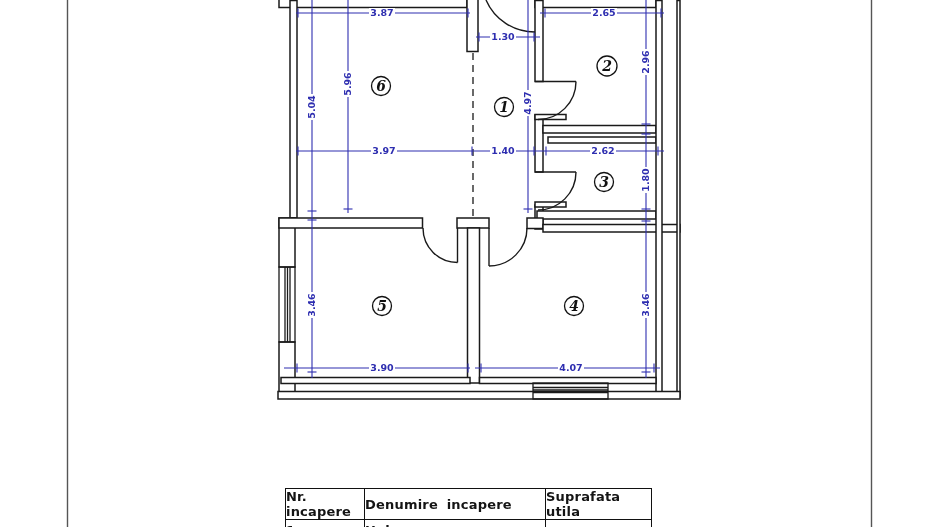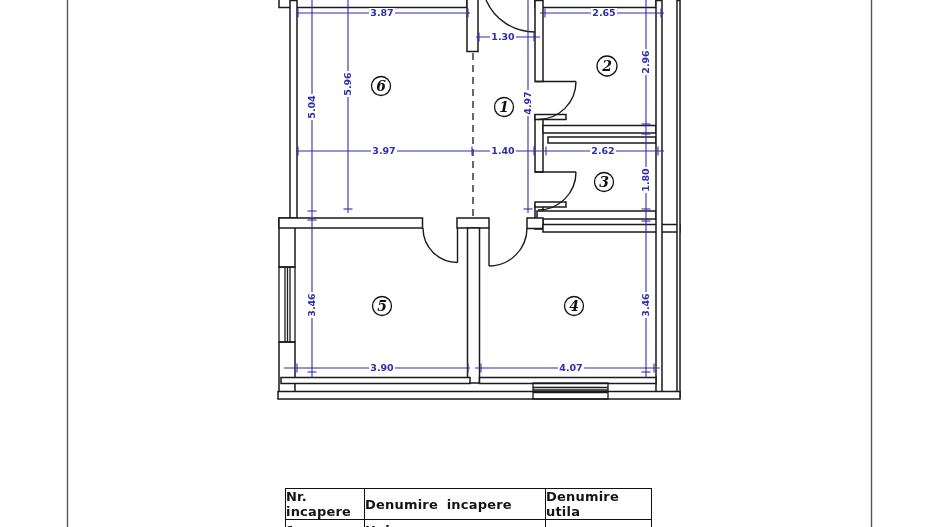--- a/index.html
+++ b/index.html
@@ -210,21 +210,21 @@
     <table class="t">
       <colgroup>
           <col class="c1">
           <col class="c2">
           <col class="c3">
         </colgroup>
       <tbody>
           <tr>
         <td>Nr. incapere</td>
         <td>Denumire incapere</td>
-        <td>Denumire utila</td>
+        <td>Suprafata utila</td>
       </tr>
       <tr class="partial">
         <td>1</td>
         <td>Hol</td>
         <td></td>
       </tr>
     </tbody>
       </table>
   </div>
 </div>

